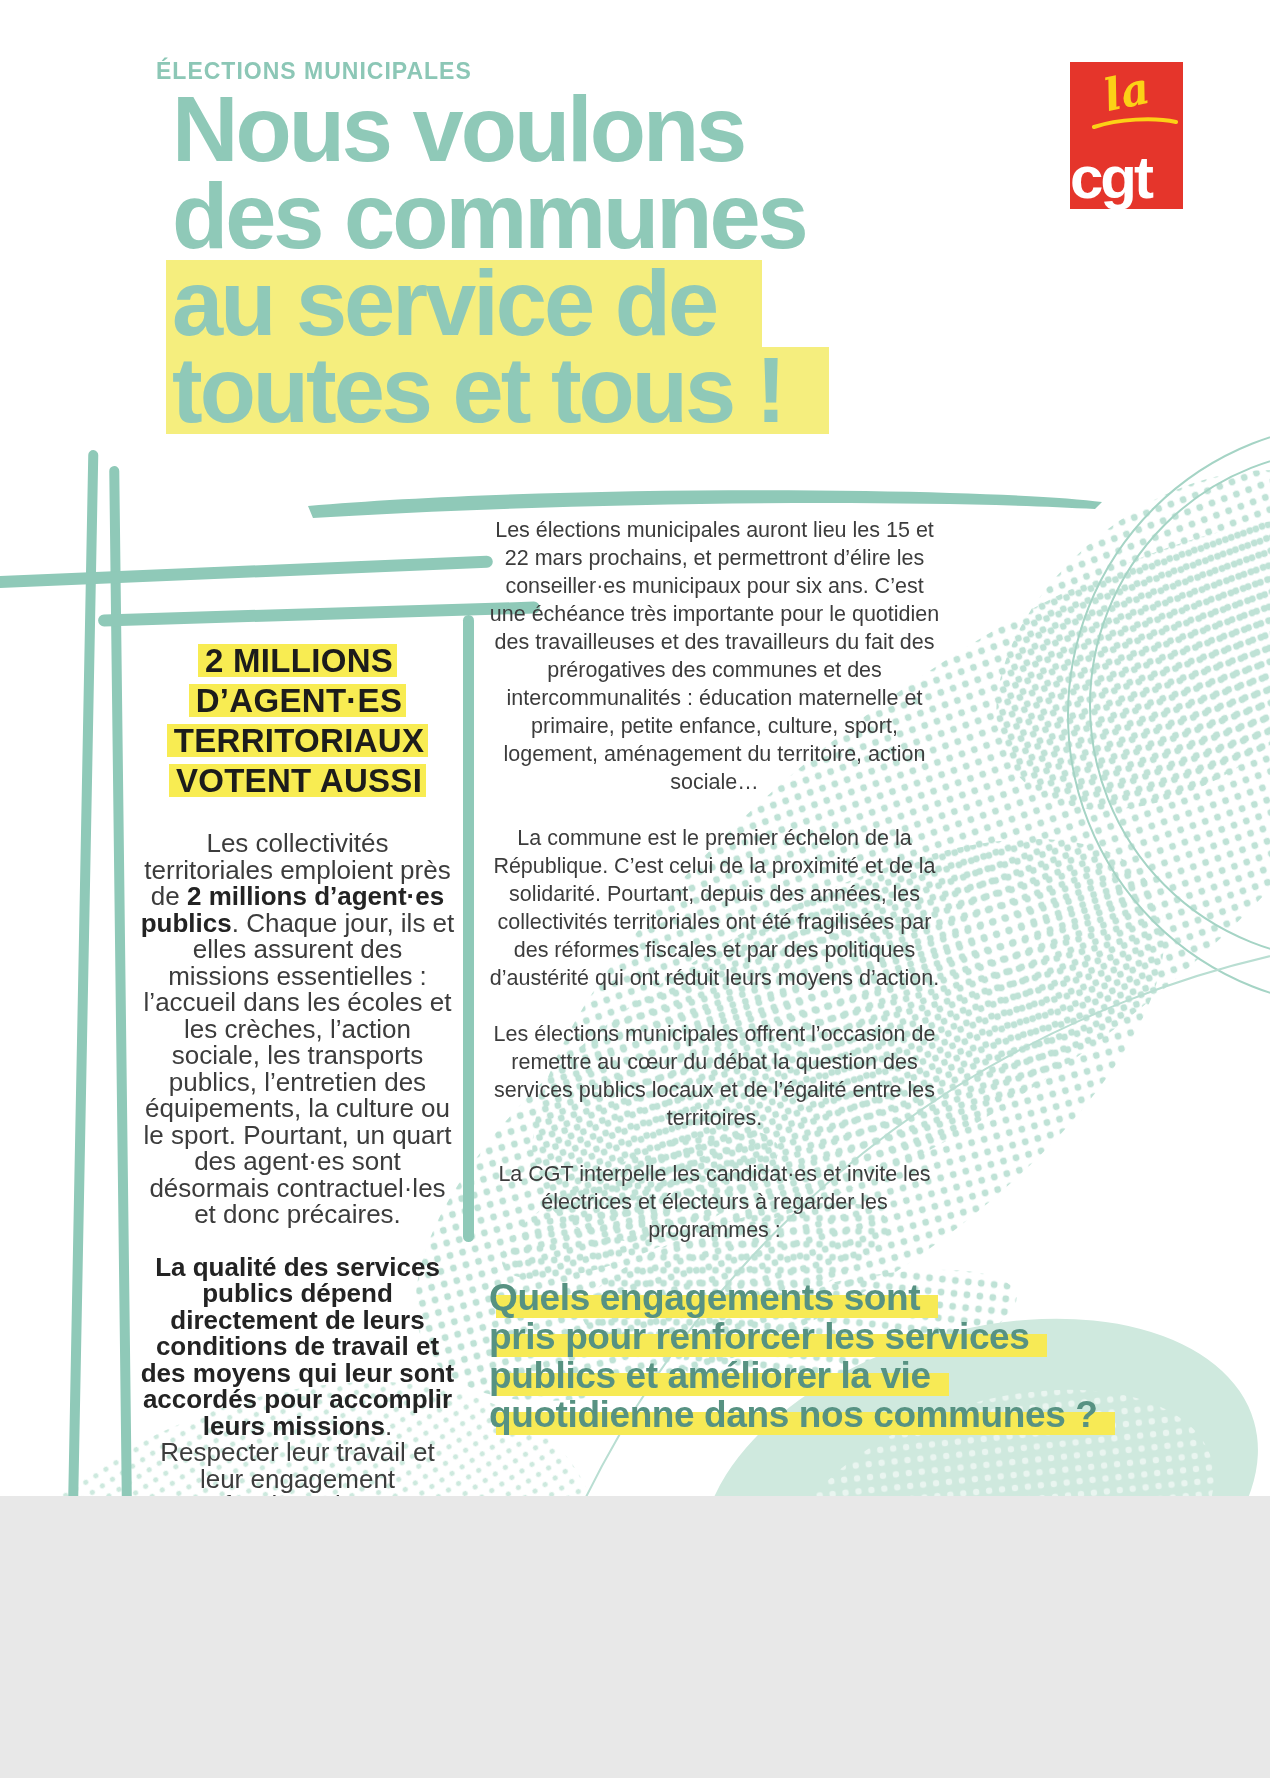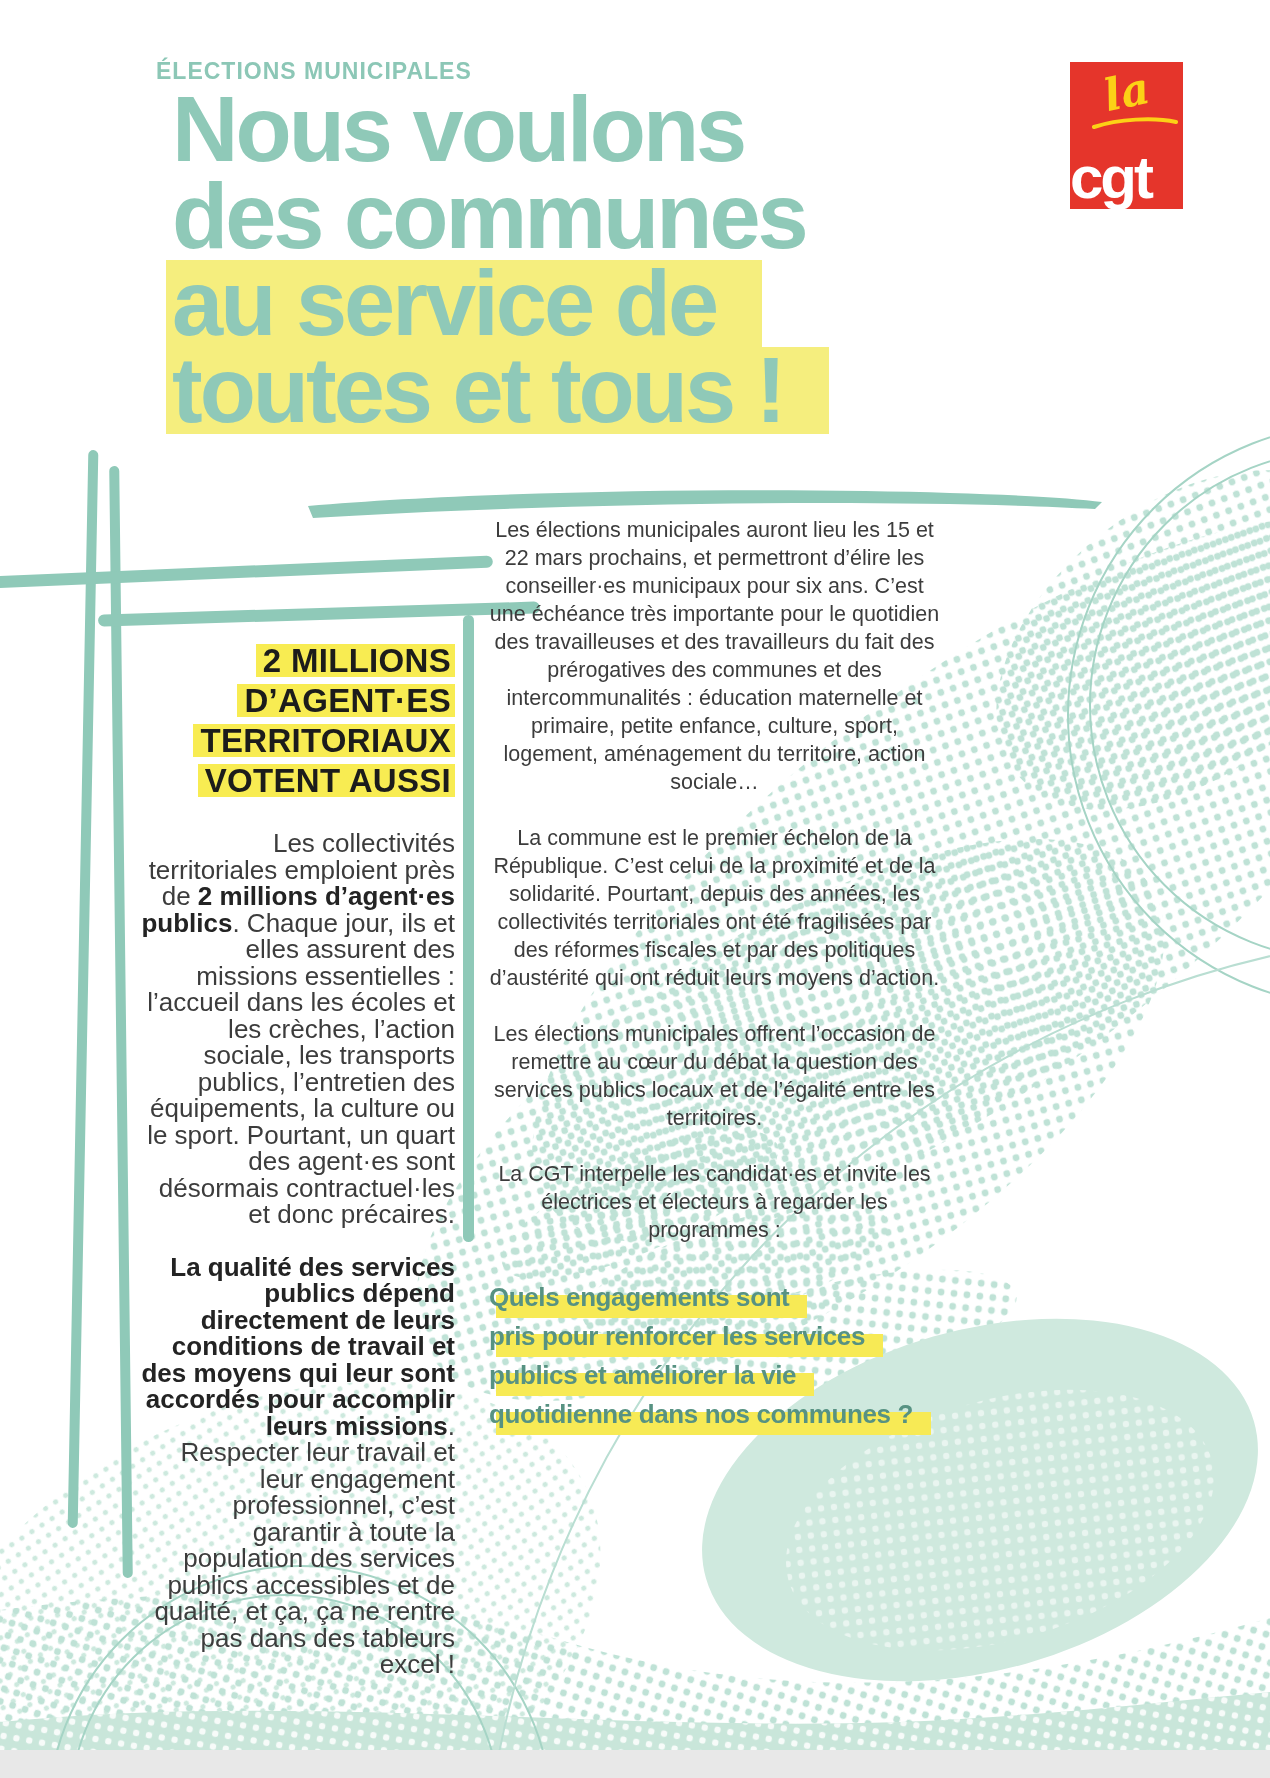--- a/index.html
+++ b/index.html
@@ -1,17 +1,17 @@
 <!DOCTYPE html>
 <html lang="fr"><head>
 <meta charset="utf-8">
 <style>
   html,body{margin:0;padding:0;background:#e8e8e8;}
   .page{
-    position:relative; width:1270px; height:1750px; margin:0 auto;
+    position:relative; width:1270px; height:1496px; margin:0 auto;
     background:#ffffff; overflow:hidden;
     font-family:"Liberation Sans", sans-serif;
   }
   .layer-bg{position:absolute; inset:0; z-index:0;}
   .layer-content{position:absolute; inset:0; z-index:1;}
 
   
   .kicker{
     position:absolute; left:156px; top:58px;
     font-size:23px; font-weight:700; letter-spacing:1px;
@@ -50,41 +50,41 @@
   .gline{position:absolute; background:#8fc9b8; border-radius:6px;}
   .v1{left:78px;  top:450px; width:10px; height:1078px; transform:rotate(1.1deg);}
   .v2{left:116px; top:466px; width:10px; height:1112px; transform:rotate(-0.7deg);}
   .h1{left:-12px; top:566px; width:505px; height:12px; transform:rotate(-2.4deg);}
   .h2{left:98px;  top:608px; width:442px; height:12px; transform:rotate(-1.7deg);}
   .vdiv{left:463px; top:615px; width:11px; height:627px;}
 
   
   .left-col{
     position:absolute; left:140px; top:644px; width:315px;
-    text-align:right;
+    text-align:center;
   }
   .lh-row{line-height:34px;}
   .lh-row span{
     display:inline-block; background:#f8ec52; color:#1c1c1b;
     font-size:33px; font-weight:800; letter-spacing:0.3px;
     padding:0 4px 0 7px; line-height:33px;
   }
   .left-col p{
     margin:26px 0 0 0; font-size:26px; line-height:26.5px; color:#3c3c3c;
   }
   .left-col p .b{font-weight:700; color:#232323;}
 
   
   .right-col{position:absolute; left:487px; top:516px; width:455px;}
   .right-col p{
     margin:0 0 28px 0; font-size:21.5px; line-height:28px; color:#3c3c3c;text-align:center;
   }
   .question{
     position:relative; z-index:0; margin-top:34px;
-    font-size:26px; line-height:39px; font-weight:800;
+    font-size:37px; line-height:39px; font-weight:800;
     letter-spacing:-0.4px; color:#579282; white-space:nowrap;
   }
   .qrow{height:39px;}
   .qline{position:relative; display:inline-block; padding:0 4px 0 2px;}
   .qline::before{
     content:""; position:absolute; z-index:-1;
     left:9px; right:-14px; top:17px; height:23px; background:#f7ea55;
   }
 </style>
 </head>

